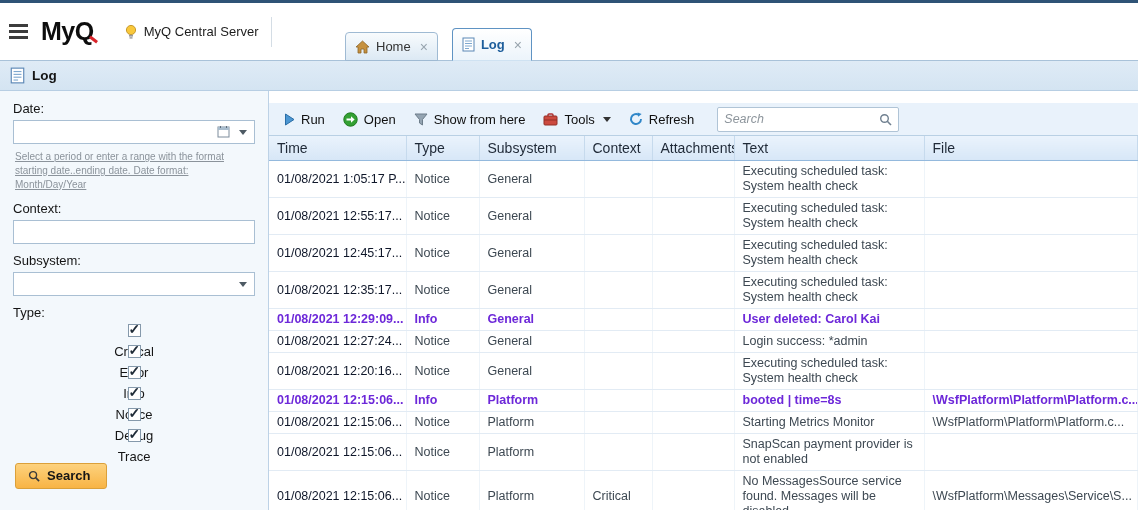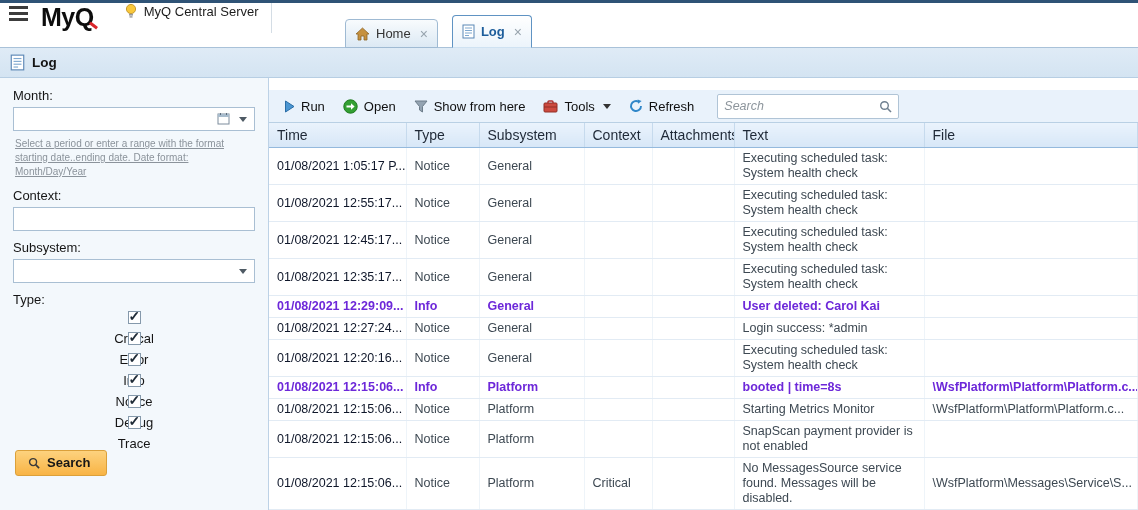--- a/index.html
+++ b/index.html
@@ -2,22 +2,22 @@
 <html><head>
 <meta charset="utf-8">
 <style>
   * { margin:0; padding:0; box-sizing:border-box; }
   html,body { width:1138px; height:510px; overflow:hidden; background:#fff;
               font-family:"Liberation Sans", sans-serif; font-size:13px; color:#222; }
 
   .top-edge { height:3px; background:#2f5376; }
 
   
-  .topbar { position:relative; height:45px; background:#fff; border-bottom:1px solid #a9c2d9;
-            display:flex; align-items:flex-start; }
+  .topbar { position:relative; height:58px; background:#fff; border-bottom:1px solid #a9c2d9;
+            display:flex; align-items:center; }
   .hamburger { margin-left:9px; cursor:pointer; }
   .hamburger span { display:block; width:19px; height:3px; background:#3c3c3c; margin:3px 0; }
   .brand { position:relative; margin-left:13px; font-size:25px; font-weight:bold; color:#0d0d0d;
            letter-spacing:-0.5px; cursor:pointer; }
   .brand::after { content:""; position:absolute; right:-4px; bottom:5px; width:9px; height:3px;
                   background:#d9252b; transform:rotate(38deg); }
   .server-badge { display:flex; align-items:center; gap:6px; margin-left:30px; color:#1c1c1c; }
   .topbar-sep { width:1px; height:30px; background:#d4dde5; margin-left:12px; }
 
   .tabs { position:absolute; left:345px; bottom:-1px; display:flex; align-items:flex-end; gap:14px; }
@@ -147,21 +147,21 @@
     <line x1="3" y1="6.5" x2="10" y2="6.5" stroke="#7fa8cf"></line>
     <line x1="3" y1="9" x2="10" y2="9" stroke="#7fa8cf"></line>
     <line x1="3" y1="11.5" x2="7" y2="11.5" stroke="#7fa8cf"></line>
   </svg>
   <span class="page-title">Log</span>
 </div>
 
 <div class="content">
 
   <aside class="sidebar">
-    <label class="field-label">Month:</label>
+    <label class="field-label">Date:</label>
     <div class="date-widget">
       <input class="txt-input" type="text" value="" style="">
       <span class="cal-btn">
         <svg width="13" height="13" viewBox="0 0 13 13">
           <rect x="1" y="2" width="11" height="10" fill="#fff" stroke="#7c8c9c"></rect>
           <rect x="1" y="2" width="11" height="3" fill="#a8bccd"></rect>
           <line x1="3.5" y1="1" x2="3.5" y2="3" stroke="#5c6c7c"></line>
           <line x1="9.5" y1="1" x2="9.5" y2="3" stroke="#5c6c7c"></line>
         </svg>
       </span>

